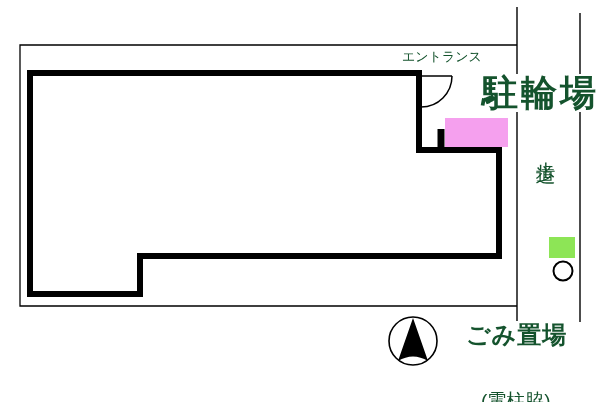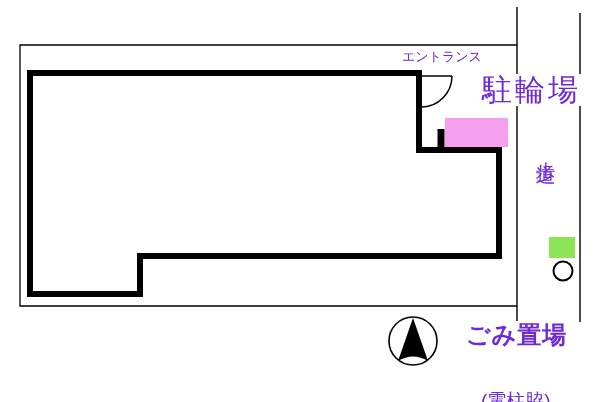--- a/index.html
+++ b/index.html
@@ -2,27 +2,27 @@
 <html><head>
 <meta charset="utf-8">
 <style>
   html,body{margin:0;padding:0;background:#ffffff;}
   #canvas{
     position:relative;
     width:600px;height:402px;
     background:#ffffff;
     overflow:hidden;
     font-family:"Liberation Sans","DejaVu Sans",sans-serif;
-    color:#6d28d9;
+    color:#14532d;
     border-radius:17px;
   }
   #linework{position:absolute;left:0;top:0;width:600px;height:402px;}
   .lbl{position:absolute;white-space:nowrap;line-height:1.05;}
   .lbl-entrance{left:402px;top:50px;font-size:13px;letter-spacing:0px;}
-  .lbl-bike{left:481px;top:74px;font-size:30px;font-weight:normal;letter-spacing:3px;background:#ffffff;padding:0 1px;}
+  .lbl-bike{left:481px;top:74px;font-size:36px;font-weight:bold;letter-spacing:3px;background:#ffffff;padding:0 1px;}
   .lbl-sidewalk{left:535px;top:146px;font-size:20px;writing-mode:vertical-rl;text-orientation:upright;letter-spacing:3px;}
   .lbl-garbage{left:466px;top:322px;font-size:24px;font-weight:bold;letter-spacing:1px;background:#ffffff;}
   .lbl-garbage-note{left:481px;top:355px;font-size:19px;letter-spacing:0px;margin-top:36px;}
 </style>
 </head>
 <body>
 
 <div id="canvas">
 
   <svg id="linework" viewBox="0 0 600 402" xmlns="http://www.w3.org/2000/svg">

